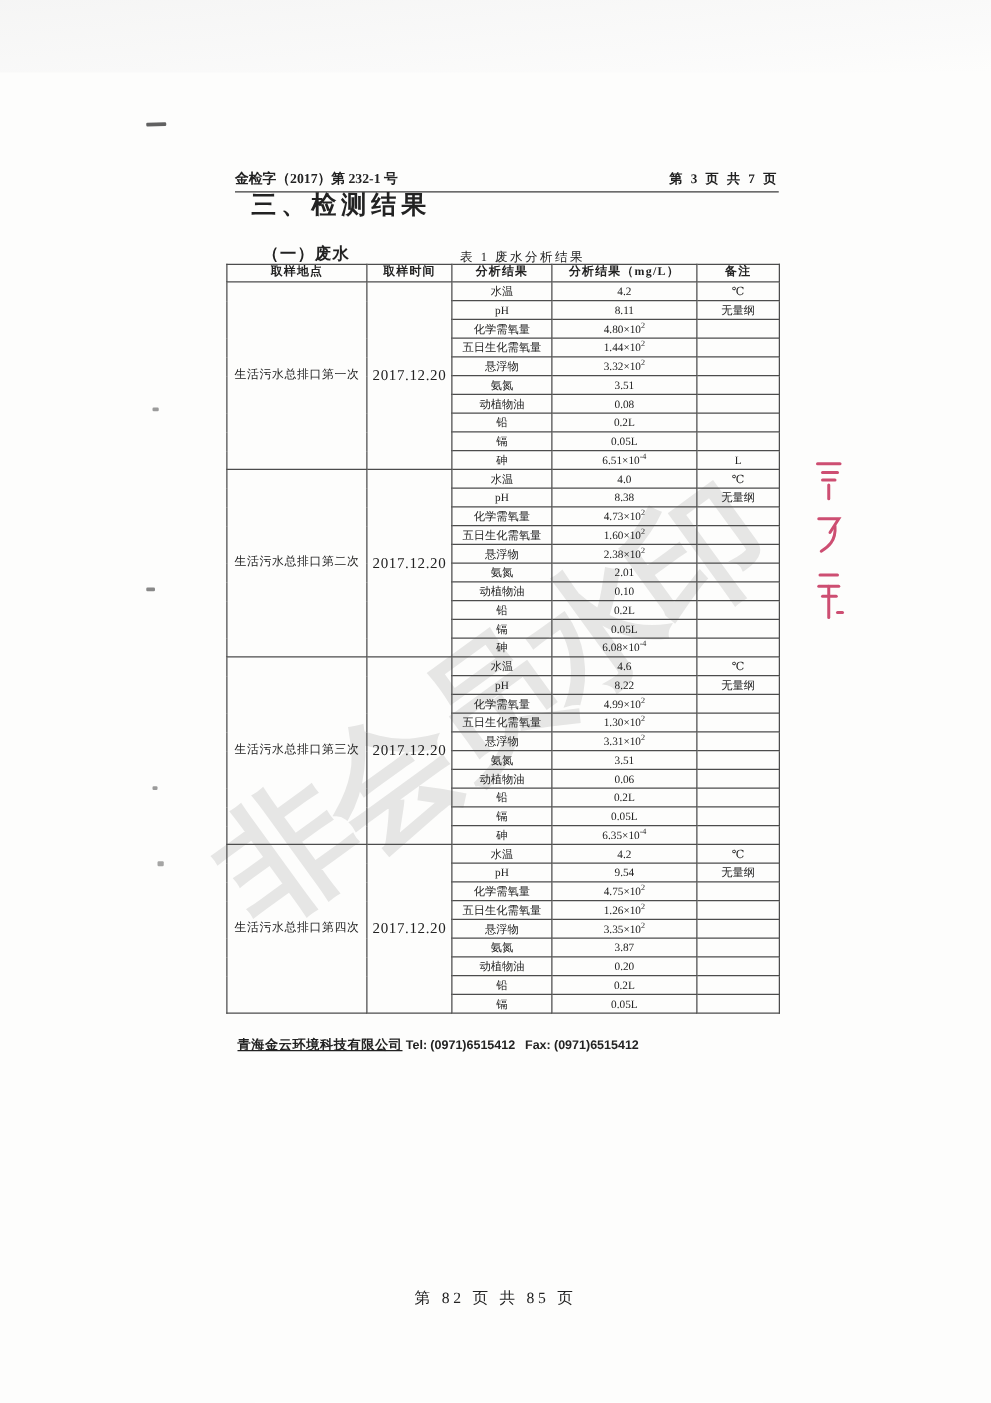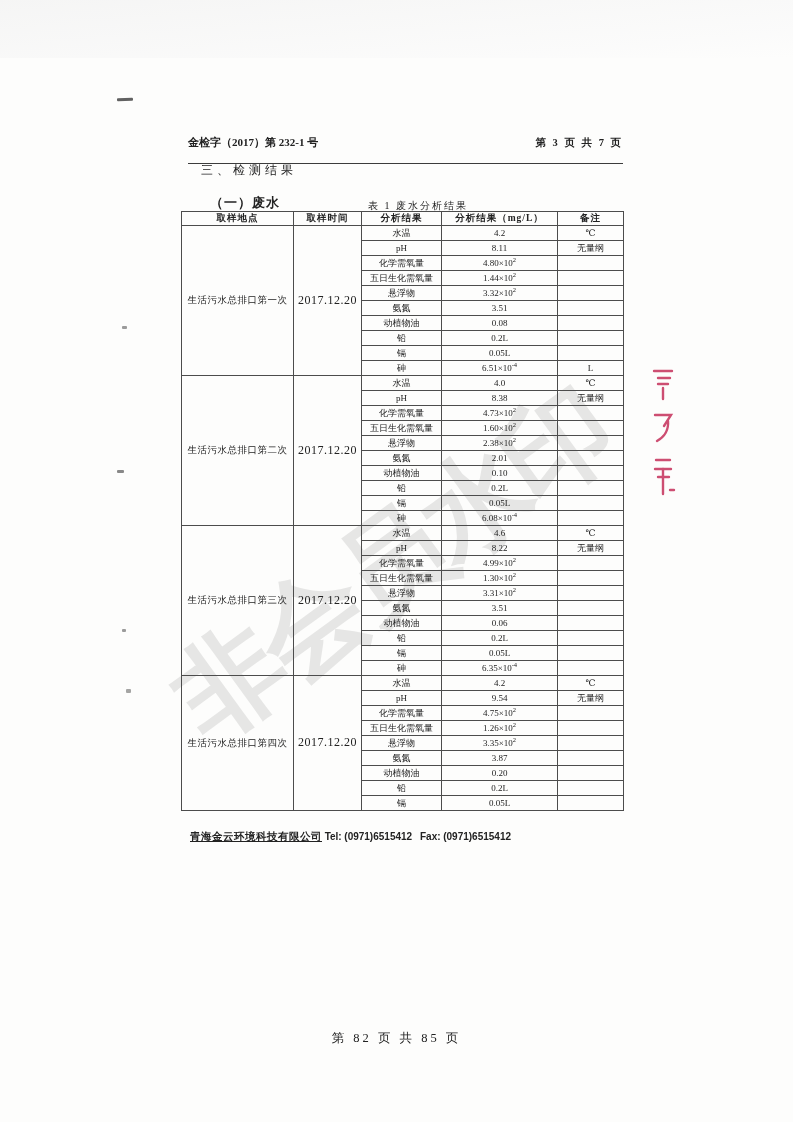--- a/index.html
+++ b/index.html
@@ -8,24 +8,24 @@
         font-family:"Liberation Serif","DejaVu Serif",serif;color:#222;}
   .scan-shade{position:absolute;top:0;left:0;width:100%;height:58px;
         background:linear-gradient(175deg,#f1f1f1 0%,#fafafa 80%,#fdfdfc 100%);opacity:.65;}
   
   .watermark{position:absolute;left:168px;top:612px;font-size:108px;font-weight:bold;
         font-family:"Liberation Sans","DejaVu Sans",sans-serif;color:rgba(112,112,112,0.16);
         letter-spacing:-7px;white-space:nowrap;transform:rotate(-36deg);transform-origin:54px 58px;
         user-select:none;pointer-events:none;}
   
   .doc-header{position:absolute;left:188px;top:135px;width:435px;border-bottom:1.5px solid #3c3c3c;
-        padding-bottom:13px;display:flex;justify-content:space-between;align-items:flex-end;
+        padding-bottom:3px;display:flex;justify-content:space-between;align-items:flex-end;
         font-size:11px;font-weight:bold;}
   .doc-header .right{letter-spacing:2px;font-size:10.5px;}
-  .section-title{position:absolute;left:201px;top:162px;font-size:12px;font-weight:normal;letter-spacing:4px;}
+  .section-title{position:absolute;left:201px;top:150px;font-size:20px;font-weight:bold;letter-spacing:4px;}
   .subsection{position:absolute;left:210px;top:194px;font-size:13px;font-weight:bold;letter-spacing:1px;font-family:Liberation Serif, serif;}
   .table-caption{position:absolute;left:368px;top:199px;font-size:10px;letter-spacing:2px;}
   
   table.analysis{position:absolute;left:181px;top:211px;width:442px;border-collapse:collapse;
         table-layout:fixed;font-size:9px;}
   table.analysis th,table.analysis td{border:1px solid #4c4c4c;text-align:center;vertical-align:middle;
         padding:0 2px;height:14px;line-height:1.15;overflow:hidden;}
   table.analysis th{font-weight:bold;font-size:9.5px;letter-spacing:1px;height:13px;}
   td.loc{font-size:9.5px;letter-spacing:.5px;font-family:Liberation Serif, serif;}
   td.date{font-size:12px;letter-spacing:.5px;}

